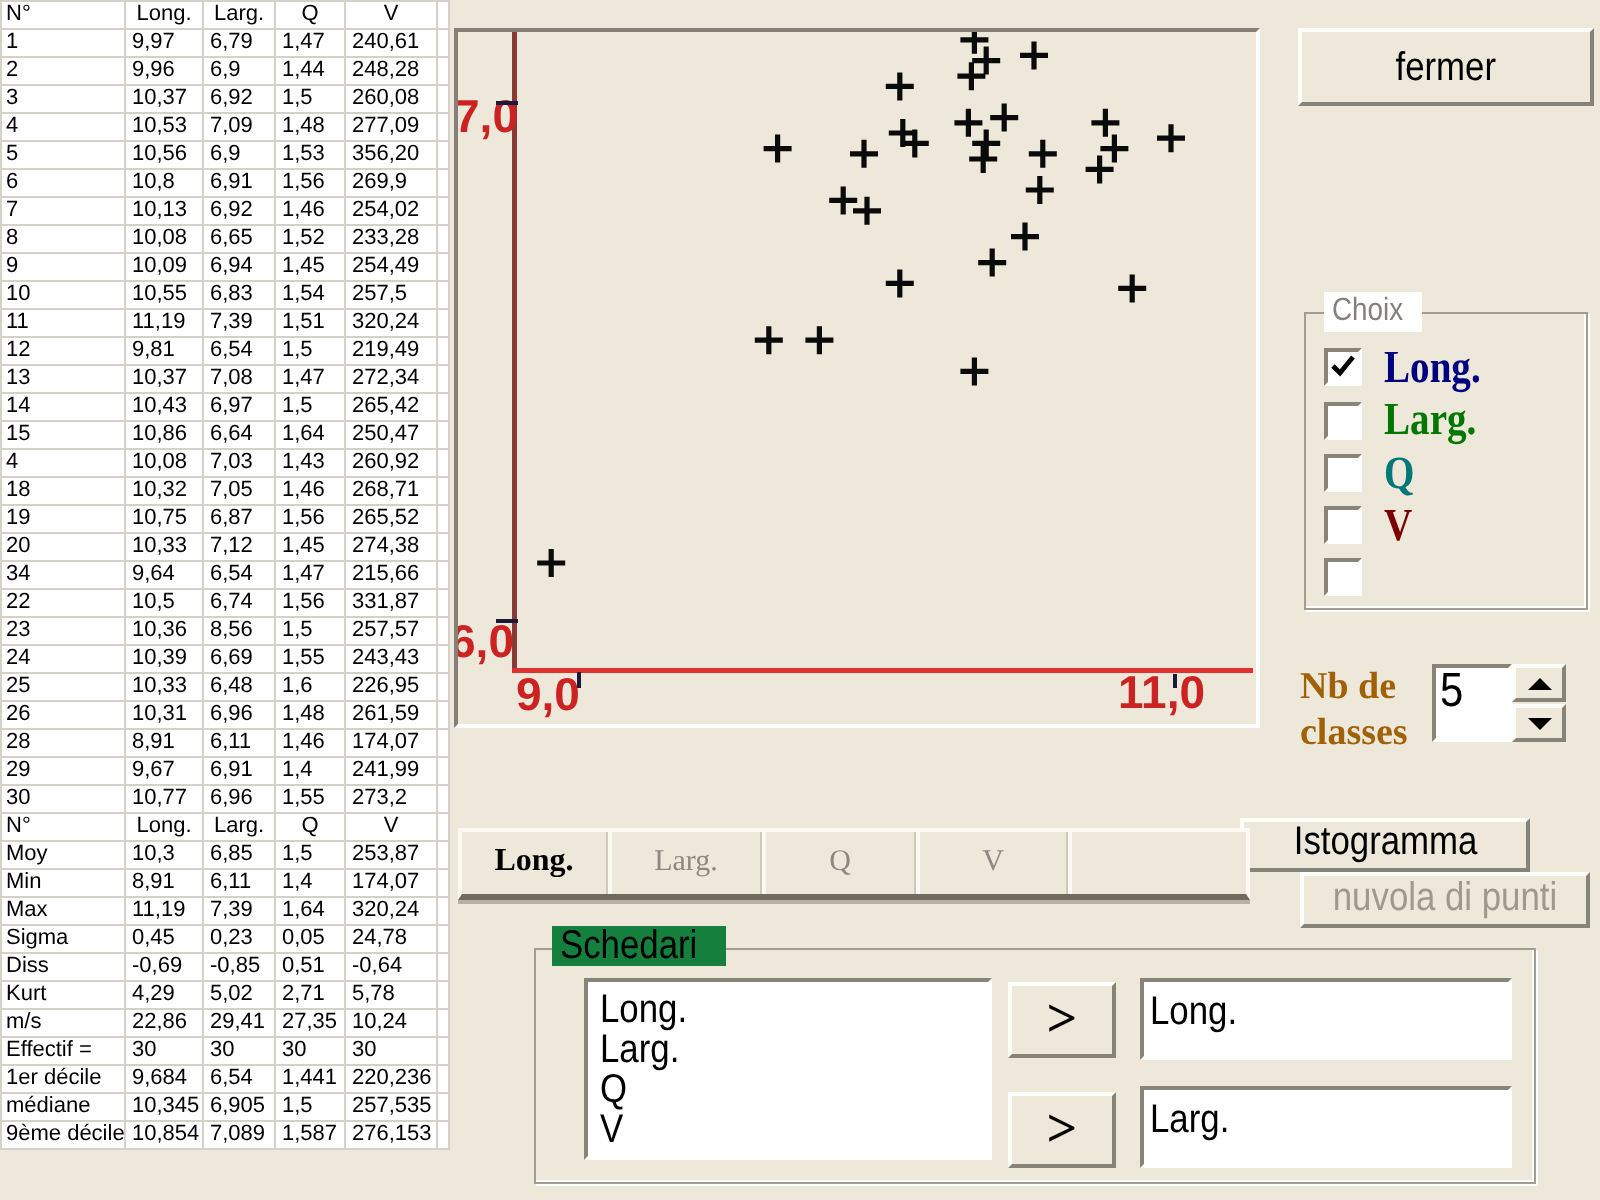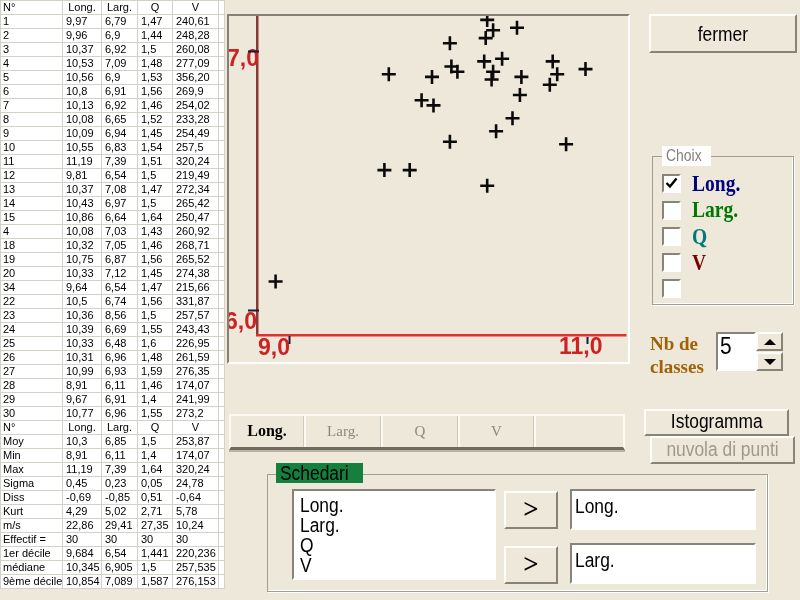--- a/index.html
+++ b/index.html
@@ -34,21 +34,21 @@
 #nbde{left:650px;top:332px;width:80px;font-family:"Liberation Serif",serif;font-size:19px;line-height:23px;color:#a16207;font-weight:bold;}
 #spin{left:716px;top:332px;width:40px;height:39px;background:#fff;
  border-top:2px solid #888578;border-left:2px solid #888578;
  border-bottom:2px solid #fff;border-right:2px solid #fff;
  font-size:24px;line-height:24px;padding:0 0 0 2px;color:#000;}
 .sb{left:756px;width:27px;height:19px;background:#ede8da;
  border-top:2px solid #fdfdfa;border-left:2px solid #fdfdfa;
  border-bottom:2px solid #868378;border-right:2px solid #868378;}
 .tri{position:absolute;width:0;height:0;left:6px;}
 
-#isto{left:644px;top:409px;width:145px;height:27px;font-size:20px;line-height:21px;}
+#isto{left:620px;top:409px;width:145px;height:27px;font-size:20px;line-height:21px;}
 #nuvo{left:650px;top:436px;width:145px;height:28px;font-size:20px;line-height:22px;color:#9d998c;}
 
 #tabs{left:229px;top:414px;width:396px;height:36px;background:#ede8da;
  border-top:2px solid #fbf9f1;border-left:2px solid #fbf9f1;border-right:2px solid #fbf9f1;
  border-bottom:3px solid #6e6b5e;box-shadow:0 2px 0 #b6b2a4;display:flex;}
 .tab{height:31px;text-align:center;font-family:"Liberation Serif",serif;
  border-left:2px solid #fbf9f1;border-right:1px solid #cdc9bb;}
 .tab:first-child{border-left:none;}
 .tab:last-child{border-right:none;}
 .tab1{font-weight:bold;color:#000;font-size:16px;line-height:30px;}
@@ -278,28 +278,20 @@
         <td>1,6</td>
         <td>226,95</td>
         <td></td>
       </tr>
 <tr>
         <td class="l">26</td>
         <td>10,31</td>
         <td>6,96</td>
         <td>1,48</td>
         <td>261,59</td>
-        <td></td>
-      </tr>
-<tr>
-        <td class="l">27</td>
-        <td>10,99</td>
-        <td>6,93</td>
-        <td>1,59</td>
-        <td>276,35</td>
         <td></td>
       </tr>
 <tr>
         <td class="l">28</td>
         <td>8,91</td>
         <td>6,11</td>
         <td>1,46</td>
         <td>174,07</td>
         <td></td>
       </tr>

